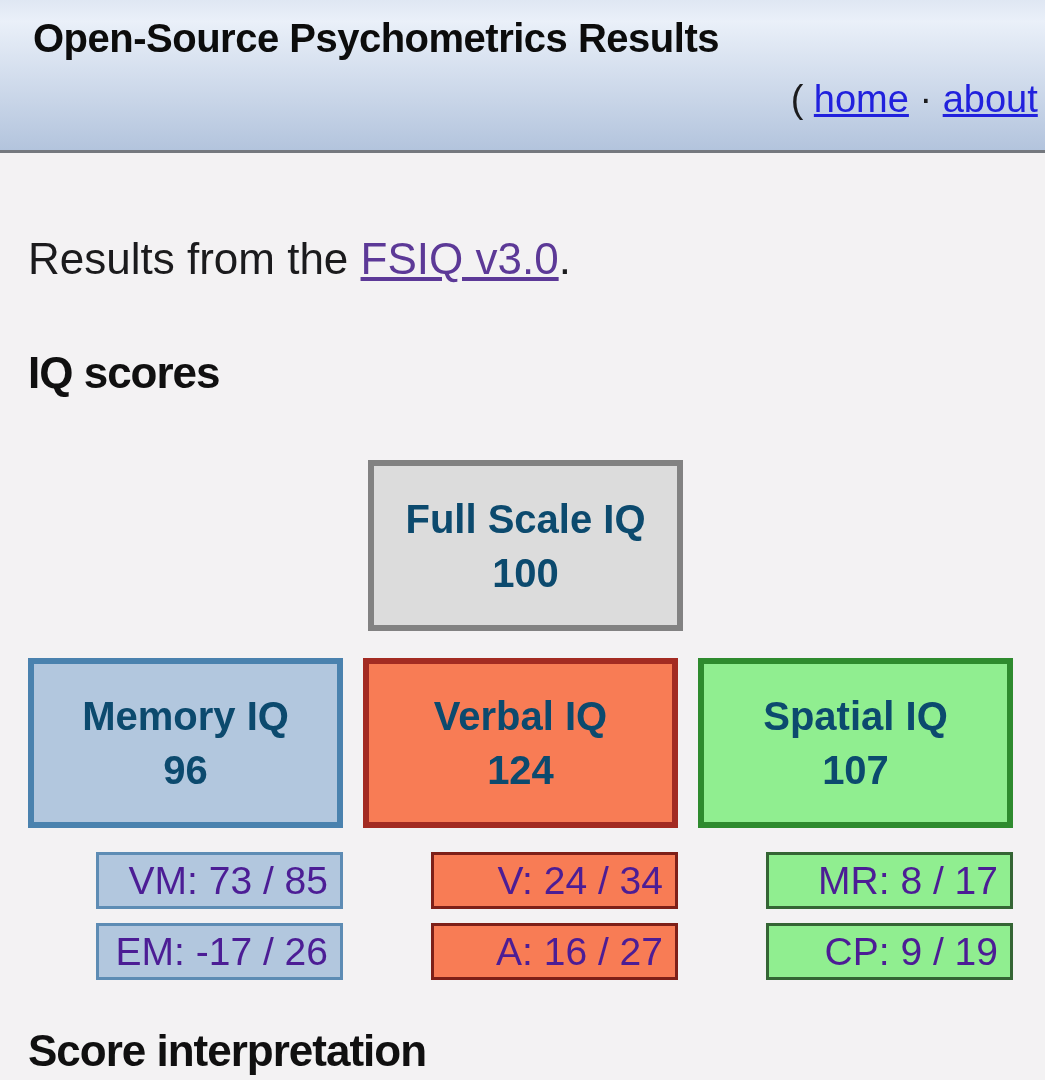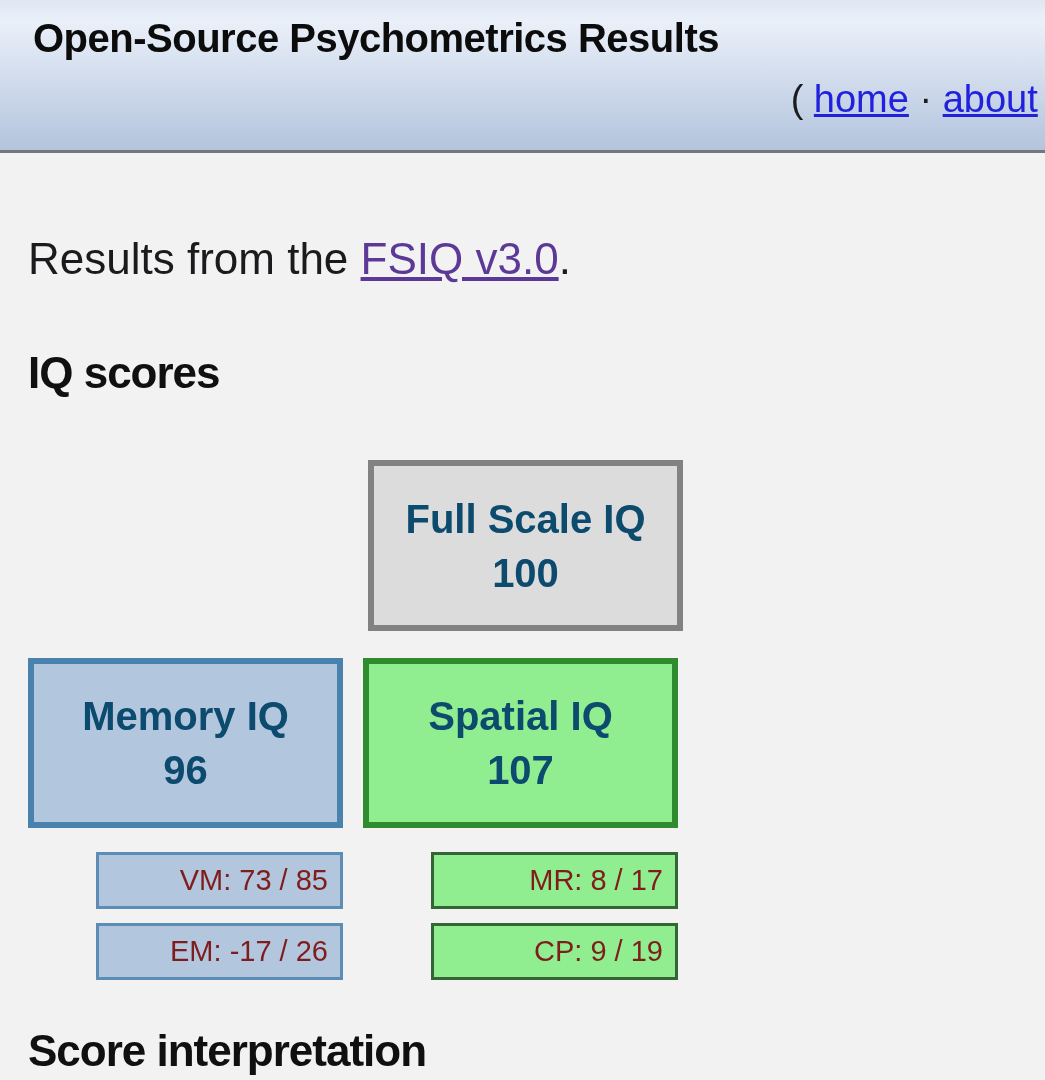--- a/index.html
+++ b/index.html
@@ -67,21 +67,21 @@
     margin-top: 24px;
     display: flex; flex-direction: column; gap: 14px;
     align-items: flex-end;
   }
   .sub-box {
     box-sizing: border-box;
     width: 247px; height: 57px;
     border: 3px solid #555;
     display: flex; align-items: center; justify-content: flex-end;
     padding-right: 12px;
-    font-size: 29px; color: #7f1d1d;
+    font-size: 39px; color: #4c1d95;
   }
 </style>
 </head>
 <body>
 
 <header class="site-header">
   <div class="site-title">Open-Source Psychometrics Results</div>
   <div class="header-nav"><span>( </span><a class="nav-link">home</a><span> · </span><a class="nav-link">about</a><span> )</span></div>
 </header>
 
@@ -108,20 +108,34 @@
       <div class="subs">
         <div class="sub-box" style="background: rgb(178, 199, 222); border-color: rgb(93, 140, 180);">
             <span>VM: 73 / 85</span>
           </div>
         <div class="sub-box" style="background: rgb(178, 199, 222); border-color: rgb(93, 140, 180);">
             <span>EM: -17 / 26</span>
           </div>
       </div>
     </div>
 
+    <div class="col">
+      <div class="box big-box" style="background: rgb(248, 124, 85); border-color: rgb(163, 43, 34);">
+        <div>Verbal IQ</div>
+        <div>124</div>
+      </div>
+      <div class="subs">
+        <div class="sub-box" style="background: rgb(248, 124, 85); border-color: rgb(126, 32, 24);">
+            <span>V: 24 / 34</span>
+          </div>
+        <div class="sub-box" style="background: rgb(248, 124, 85); border-color: rgb(126, 32, 24);">
+            <span>A: 16 / 27</span>
+          </div>
+      </div>
+    </div>
 
     <div class="col">
       <div class="box big-box" style="background: rgb(144, 238, 144); border-color: rgb(46, 139, 46);">
         <div>Spatial IQ</div>
         <div>107</div>
       </div>
       <div class="subs">
         <div class="sub-box" style="background: rgb(144, 238, 144); border-color: rgb(52, 101, 52);">
             <span>MR: 8 / 17</span>
           </div>

